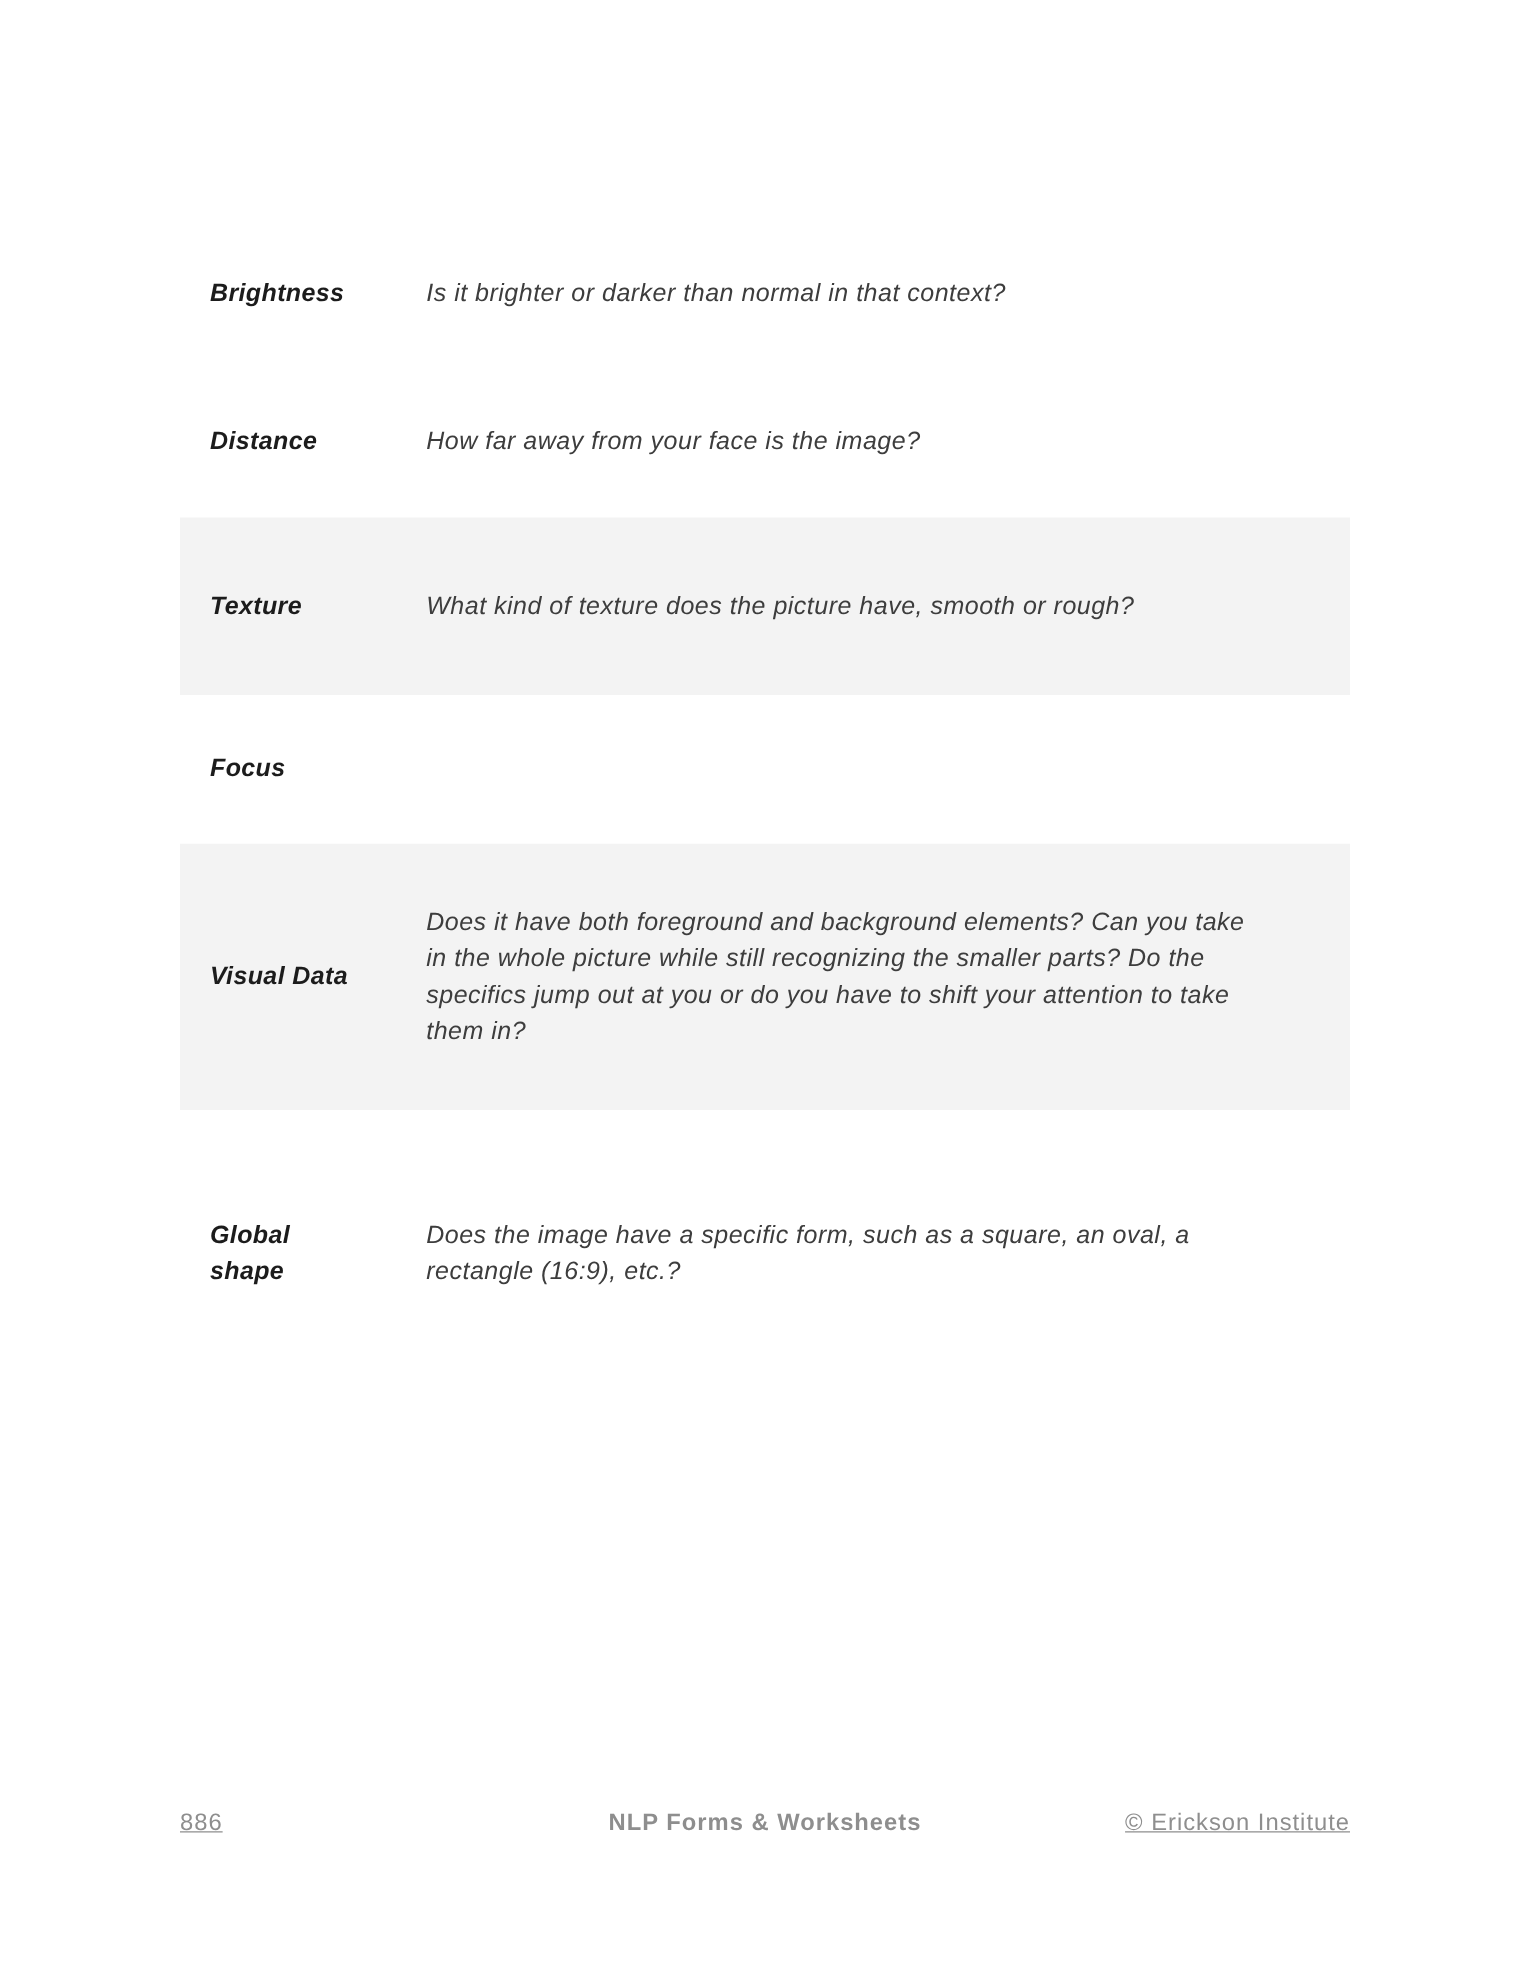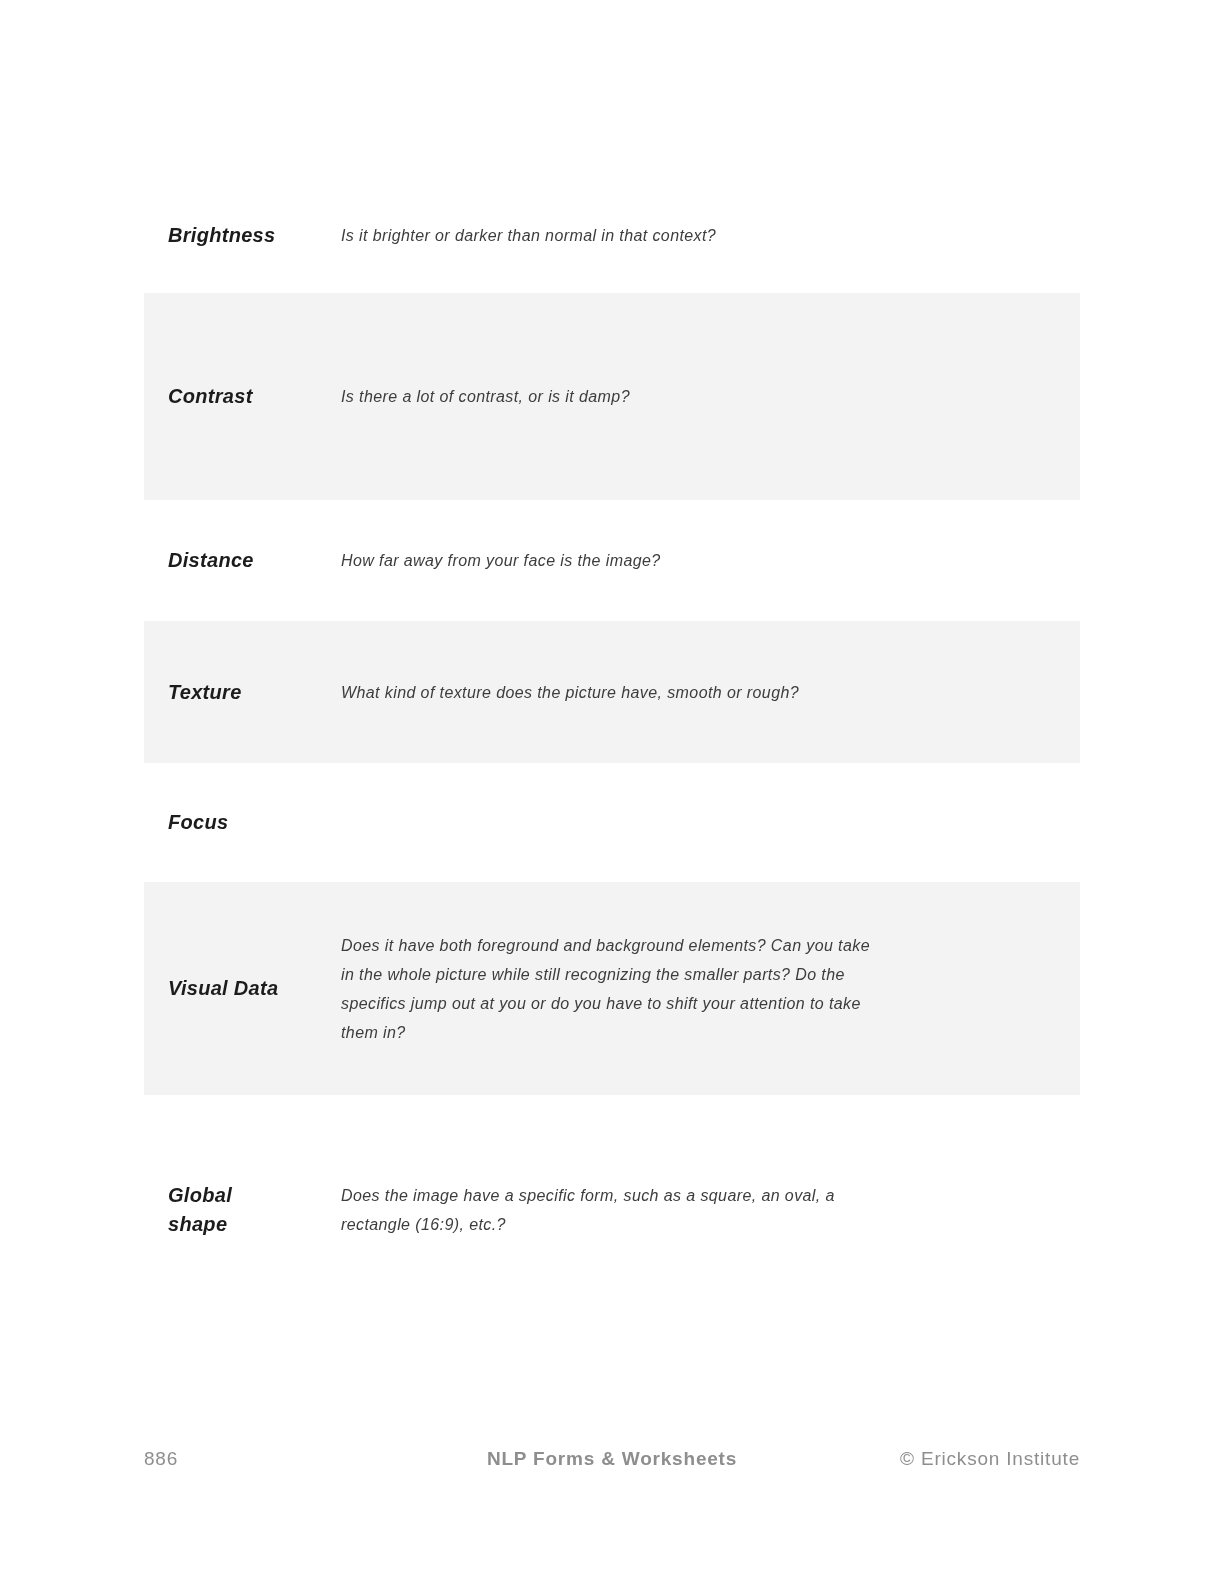--- a/index.html
+++ b/index.html
@@ -46,21 +46,21 @@
     line-height: 29px;
     letter-spacing: 0.3px;
     color: var(--label-text, #1c1c1c);
     white-space: pre-line;
   }
   .question {
     flex: 1 1 auto;
     padding-right: 40px;
     font-style: italic;
     font-weight: normal;
-    font-size: 16px;
+    font-size: 20px;
     line-height: 29px;
     letter-spacing: 0.4px;
     color: var(--question-text, #3d3d3d);
     white-space: pre-line;
   }
   .footer {
     position: absolute;
     top: 1448px;
     left: 144px;
     width: 936px;
@@ -71,38 +71,34 @@
     letter-spacing: 0.8px;
     color: var(--footer-text, #8e8e8e);
   }
   .footer-center {
     position: absolute;
     left: 0;
     right: 0;
     text-align: center;
     font-weight: bold;
   }
-  .footer-left, .footer-right { position: relative; z-index: 1; background: transparent; }
+  .footer-left, .footer-right { position: relative; z-index: 1; background: transparent; text-decoration: underline; }
 </style>
 </head>
 <body>
 
 <div class="page">
 
   <div class="table">
 
     <div class="row r1">
       <div class="label">Brightness</div>
       <div class="question">Is it brighter or darker than normal in that context?</div>
     </div>
 
-    <div class="row r2 shaded">
-      <div class="label">Contrast</div>
-      <div class="question">Is there a lot of contrast, or is it damp?</div>
-    </div>
 
     <div class="row r3">
       <div class="label">Distance</div>
       <div class="question">How far away from your face is the image?</div>
     </div>
 
     <div class="row r4 shaded">
       <div class="label">Texture</div>
       <div class="question">What kind of texture does the picture have, smooth or rough?</div>
     </div>

